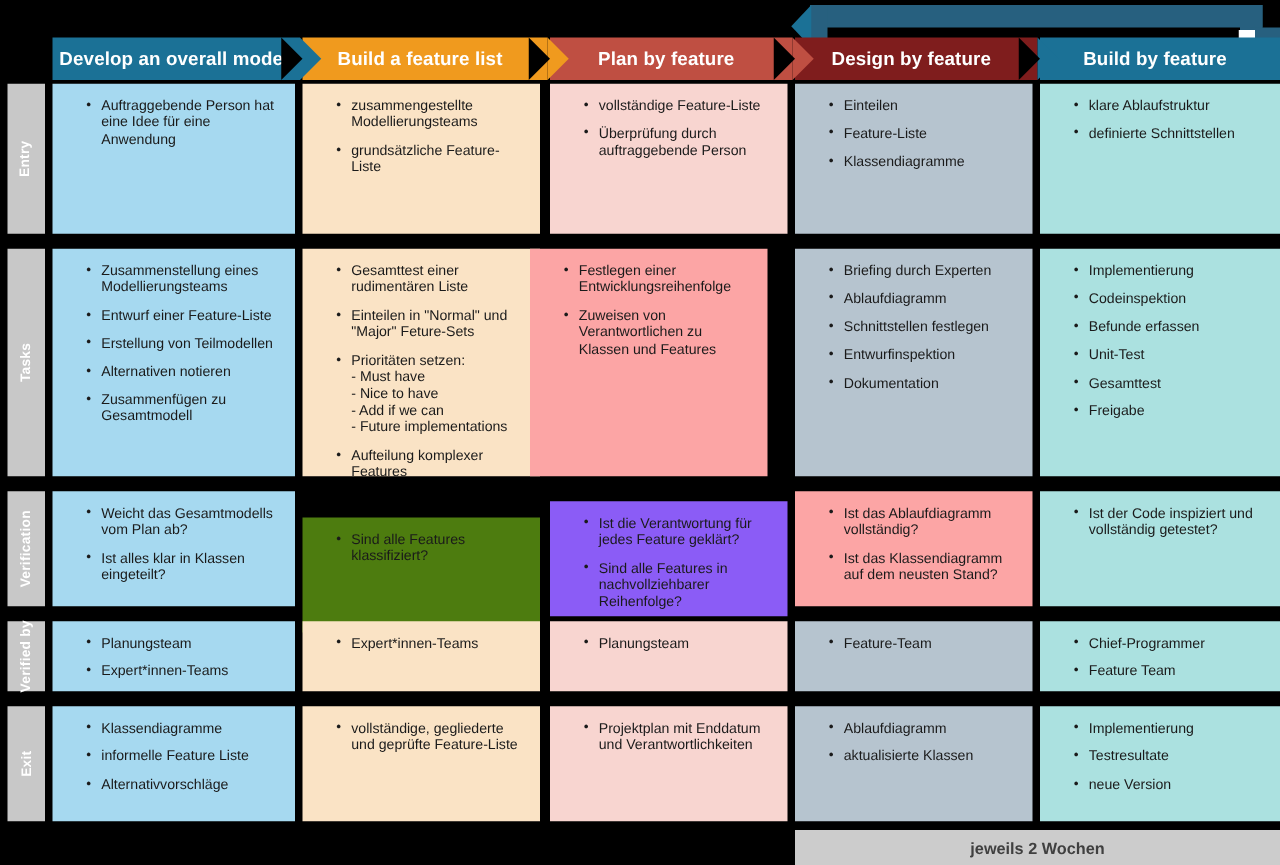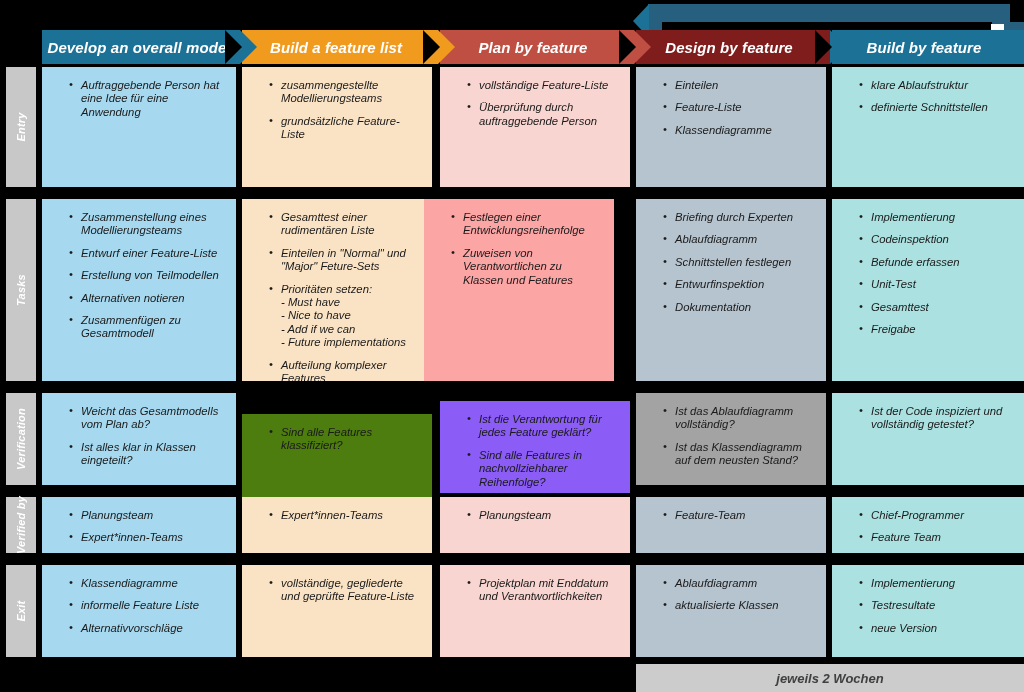--- a/index.html
+++ b/index.html
@@ -3,21 +3,21 @@
 <meta charset="utf-8">
 <title>FDD Process Diagram</title>
 <style>
   html,body{margin:0;padding:0;}
   body{
     width:1024px;height:692px;
     background:#000000;
     font-family:"Liberation Sans","DejaVu Sans",sans-serif;
     overflow:hidden;
   }
-  #board{position:relative;width:1024px;height:692px;font-style:italic;}
+  #board{position:relative;width:1024px;height:692px;}
 
   
   .loop-bar{
     position:absolute;
     background:#27607f;
   }
   .loop-head{
     position:absolute;
     width:0;height:0;
   }
@@ -231,21 +231,21 @@
     <ul>
         <li>Sind alle Features klassifiziert?</li>
       </ul>
   </div>
   <div class="cell" style="left:440px;top:401px;width:190px;height:92px;background:#8b5cf6;">
     <ul>
         <li>Ist die Verantwortung für jedes Feature geklärt?</li>
         <li>Sind alle Features in nachvollziehbarer Reihenfolge?</li>
       </ul>
   </div>
-  <div class="cell" style="left:636px;top:393px;width:190px;height:92px;background:#a3a3a3;">
+  <div class="cell" style="left:636px;top:393px;width:190px;height:92px;background:#fca5a5;">
     <ul>
         <li>Ist das Ablaufdiagramm vollständig?</li>
         <li>Ist das Klassendiagramm auf dem neusten Stand?</li>
       </ul>
   </div>
   <div class="cell" style="left:832px;top:393px;width:192px;height:92px;background:#abe1e0;">
     <ul>
         <li>Ist der Code inspiziert und vollständig getestet?</li>
       </ul>
   </div>

